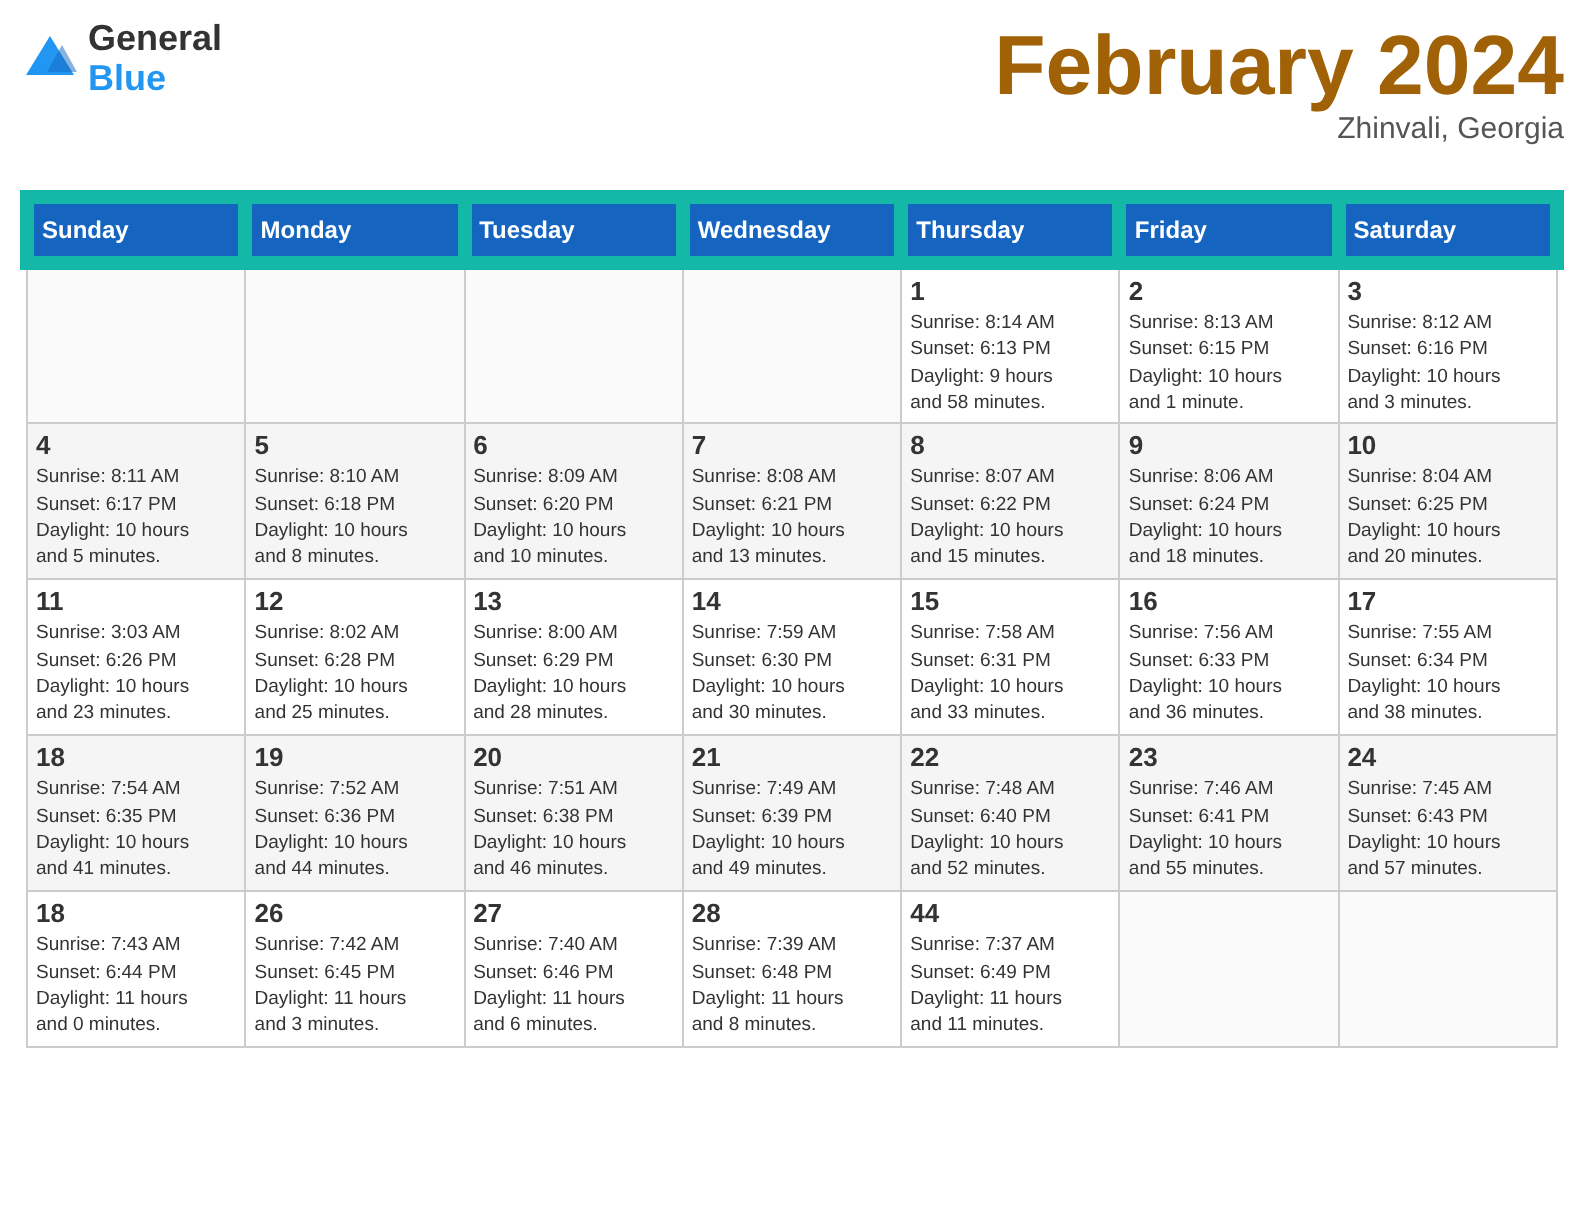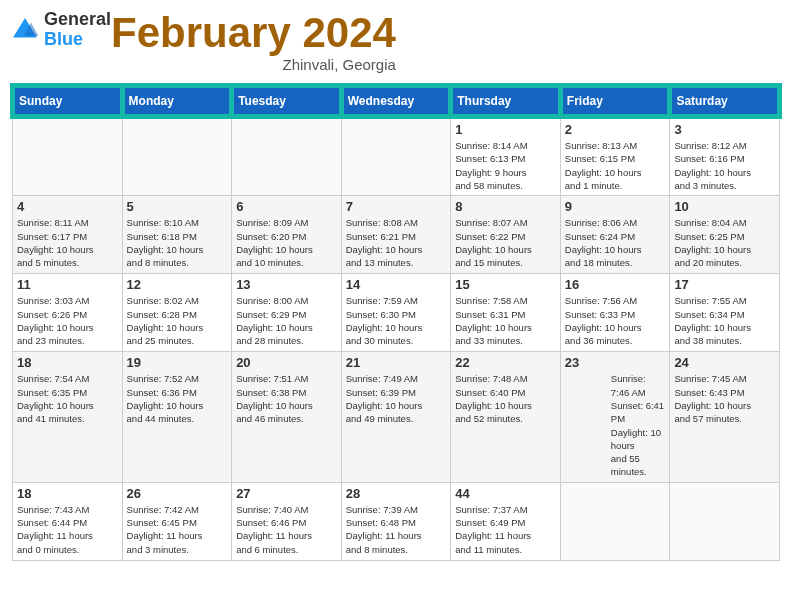--- a/index.html
+++ b/index.html
@@ -5,22 +5,23 @@
     * { box-sizing: border-box; margin: 0; padding: 0; }
     body {
       font-family: Arial, sans-serif;
       background: #fff;
       width: 792px;
       min-height: 612px;
       padding: 10px;
     }
     .header-area {
       display: flex;
+      justify-content: space-between;
       align-items: flex-start;
-      margin-bottom: 10px;
+      margin-bottom: 22px;
     }
     .logo {
       display: flex;
       align-items: center;
       gap: 4px;
     }
     .logo-text {
       display: flex;
       flex-direction: column;
       line-height: 1.1;
@@ -57,21 +58,21 @@
       border-collapse: collapse;
       table-layout: fixed;
     }
     th {
       background-color: #1565C0;
       color: white;
       font-size: 12px;
       font-weight: bold;
       padding: 6px 4px;
       text-align: left;
-      border: 5px solid #14b8a6;
+      border: 7px solid #14b8a6;
     }
     td {
       border: 1px solid #ccc;
       vertical-align: top;
       padding: 3px 4px;
       min-height: 70px;
       height: 78px;
     }
     .day-number {
       font-size: 13px;
@@ -287,21 +288,21 @@
         </td>
         <td>
           <div class="day-number">22</div>
           <div class="day-info" style="white-space: pre-line;">Sunrise: 7:48 AM
 Sunset: 6:40 PM
 Daylight: 10 hours
 and 52 minutes.</div>
         </td>
         <td>
           <div class="day-number">23</div>
-          <div class="day-info" style="white-space: pre-line; margin-left: 46px;">Sunrise: 7:46 AM
+          <div class="day-info" style="white-space: pre-line;">Sunrise: 7:46 AM
 Sunset: 6:41 PM
 Daylight: 10 hours
 and 55 minutes.</div>
         </td>
         <td>
           <div class="day-number">24</div>
           <div class="day-info" style="white-space: pre-line;">Sunrise: 7:45 AM
 Sunset: 6:43 PM
 Daylight: 10 hours
 and 57 minutes.</div>

